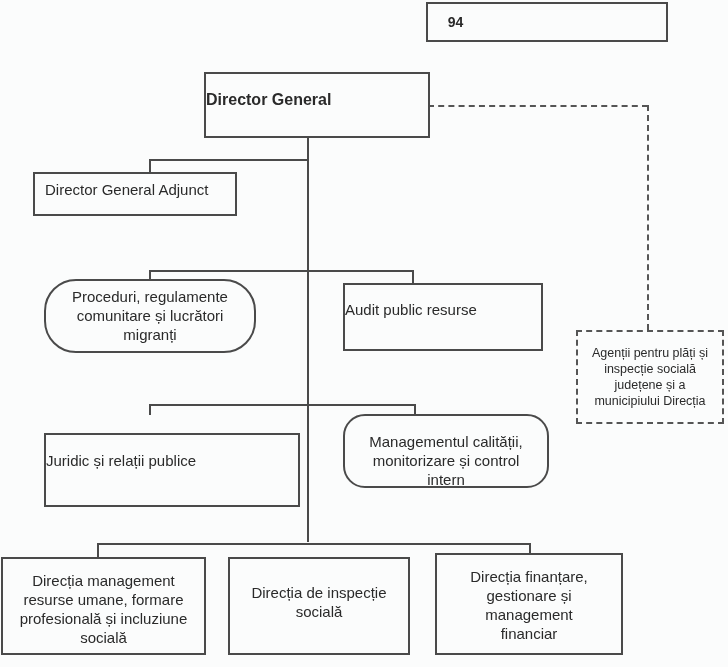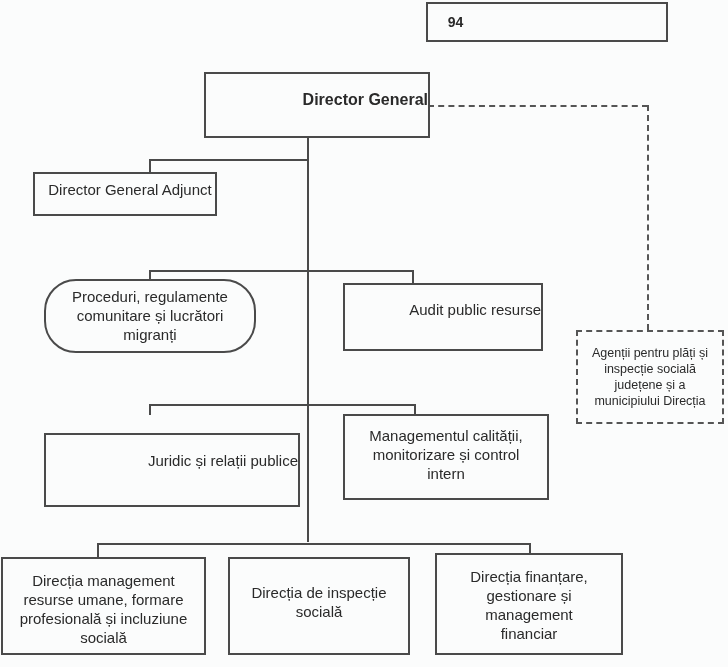--- a/index.html
+++ b/index.html
@@ -1,19 +1,19 @@
 <!DOCTYPE html>
 <html><head>
 <meta charset="utf-8">
 <style>
   html, body { margin:0; padding:0; background:#fbfcfc; }
   body { width:728px; height:667px; position:relative; overflow:hidden;
          font-family:"Liberation Sans", sans-serif; color:#2a2a2a; }
   .box { position:absolute; box-sizing:border-box; border:2px solid #4a4a4a;
-         background:#fbfcfc; display:flex; justify-content:flex-end; text-align:center;
+         background:#fbfcfc; display:flex; justify-content:flex-start; text-align:center;
          font-size:15px; line-height:19px; }
   .box span { display:block; }
   .dashed { border:2px dashed #555; font-size:12.5px; line-height:16px; align-items:center; }
   .line { position:absolute; background:#4a4a4a; }
   .dline-h { position:absolute; height:0; border-top:2px dashed #555; }
   .dline-v { position:absolute; width:0; border-left:2px dashed #555; }
   #total { font-weight:bold; font-size:14px; align-items:center; justify-content:flex-start; padding-left:12px; }
   #dg { font-weight:bold; font-size:16px; padding-top:16px; }
 </style>
 </head>
@@ -39,37 +39,37 @@
 <div class="dline-v" style="left:647px;top:105px;height:225px;"></div>
 
 <div class="box" id="total" style="left:426px;top:2px;width:242px;height:40px;">
   &nbsp;&nbsp;<span>94</span>
 </div>
 
 <div class="box" id="dg" style="left:204px;top:72px;width:226px;height:66px;">
   <span>Director General</span>
 </div>
 
-<div class="box" style="left:33px;top:172px;width:184px;height:44px;justify-content:center;padding:6px 0 0 10px;">
+<div class="box" style="left:33px;top:172px;width:204px;height:44px;justify-content:flex-start;padding:6px 0 0 10px;">
   <span>Director General Adjunct</span>
 </div>
 
 <div class="box" style="left:44px;top:279px;width:212px;height:74px;padding:6px 14px 0;border-radius:32px;">
   <span>Proceduri, regulamente comunitare și lucrători migranți</span>
 </div>
 
 <div class="box" style="left:343px;top:283px;width:200px;height:68px;padding-top:15px;">
   <span>Audit public resurse</span>
 </div>
 
 <div class="box" style="left:44px;top:433px;width:256px;height:74px;padding-top:16px;">
   <span>Juridic și relații publice</span>
 </div>
 
-<div class="box" style="left:343px;top:414px;width:206px;height:86px;padding:10px 12px 0;">
+<div class="box" style="left:343px;top:414px;width:206px;height:74px;padding:16px 12px 0;border-radius:22px;">
   <span>Managementul calității, monitorizare și control intern</span>
 </div>
 
 <div class="box" style="left:1px;top:557px;width:205px;height:98px;padding:12px 6px 0;">
   <span>Direcția management resurse umane, formare profesională și incluziune socială</span>
 </div>
 
 <div class="box" style="left:228px;top:557px;width:182px;height:98px;padding:24px 10px 0;">
   <span>Direcția de inspecție socială</span>
 </div>

